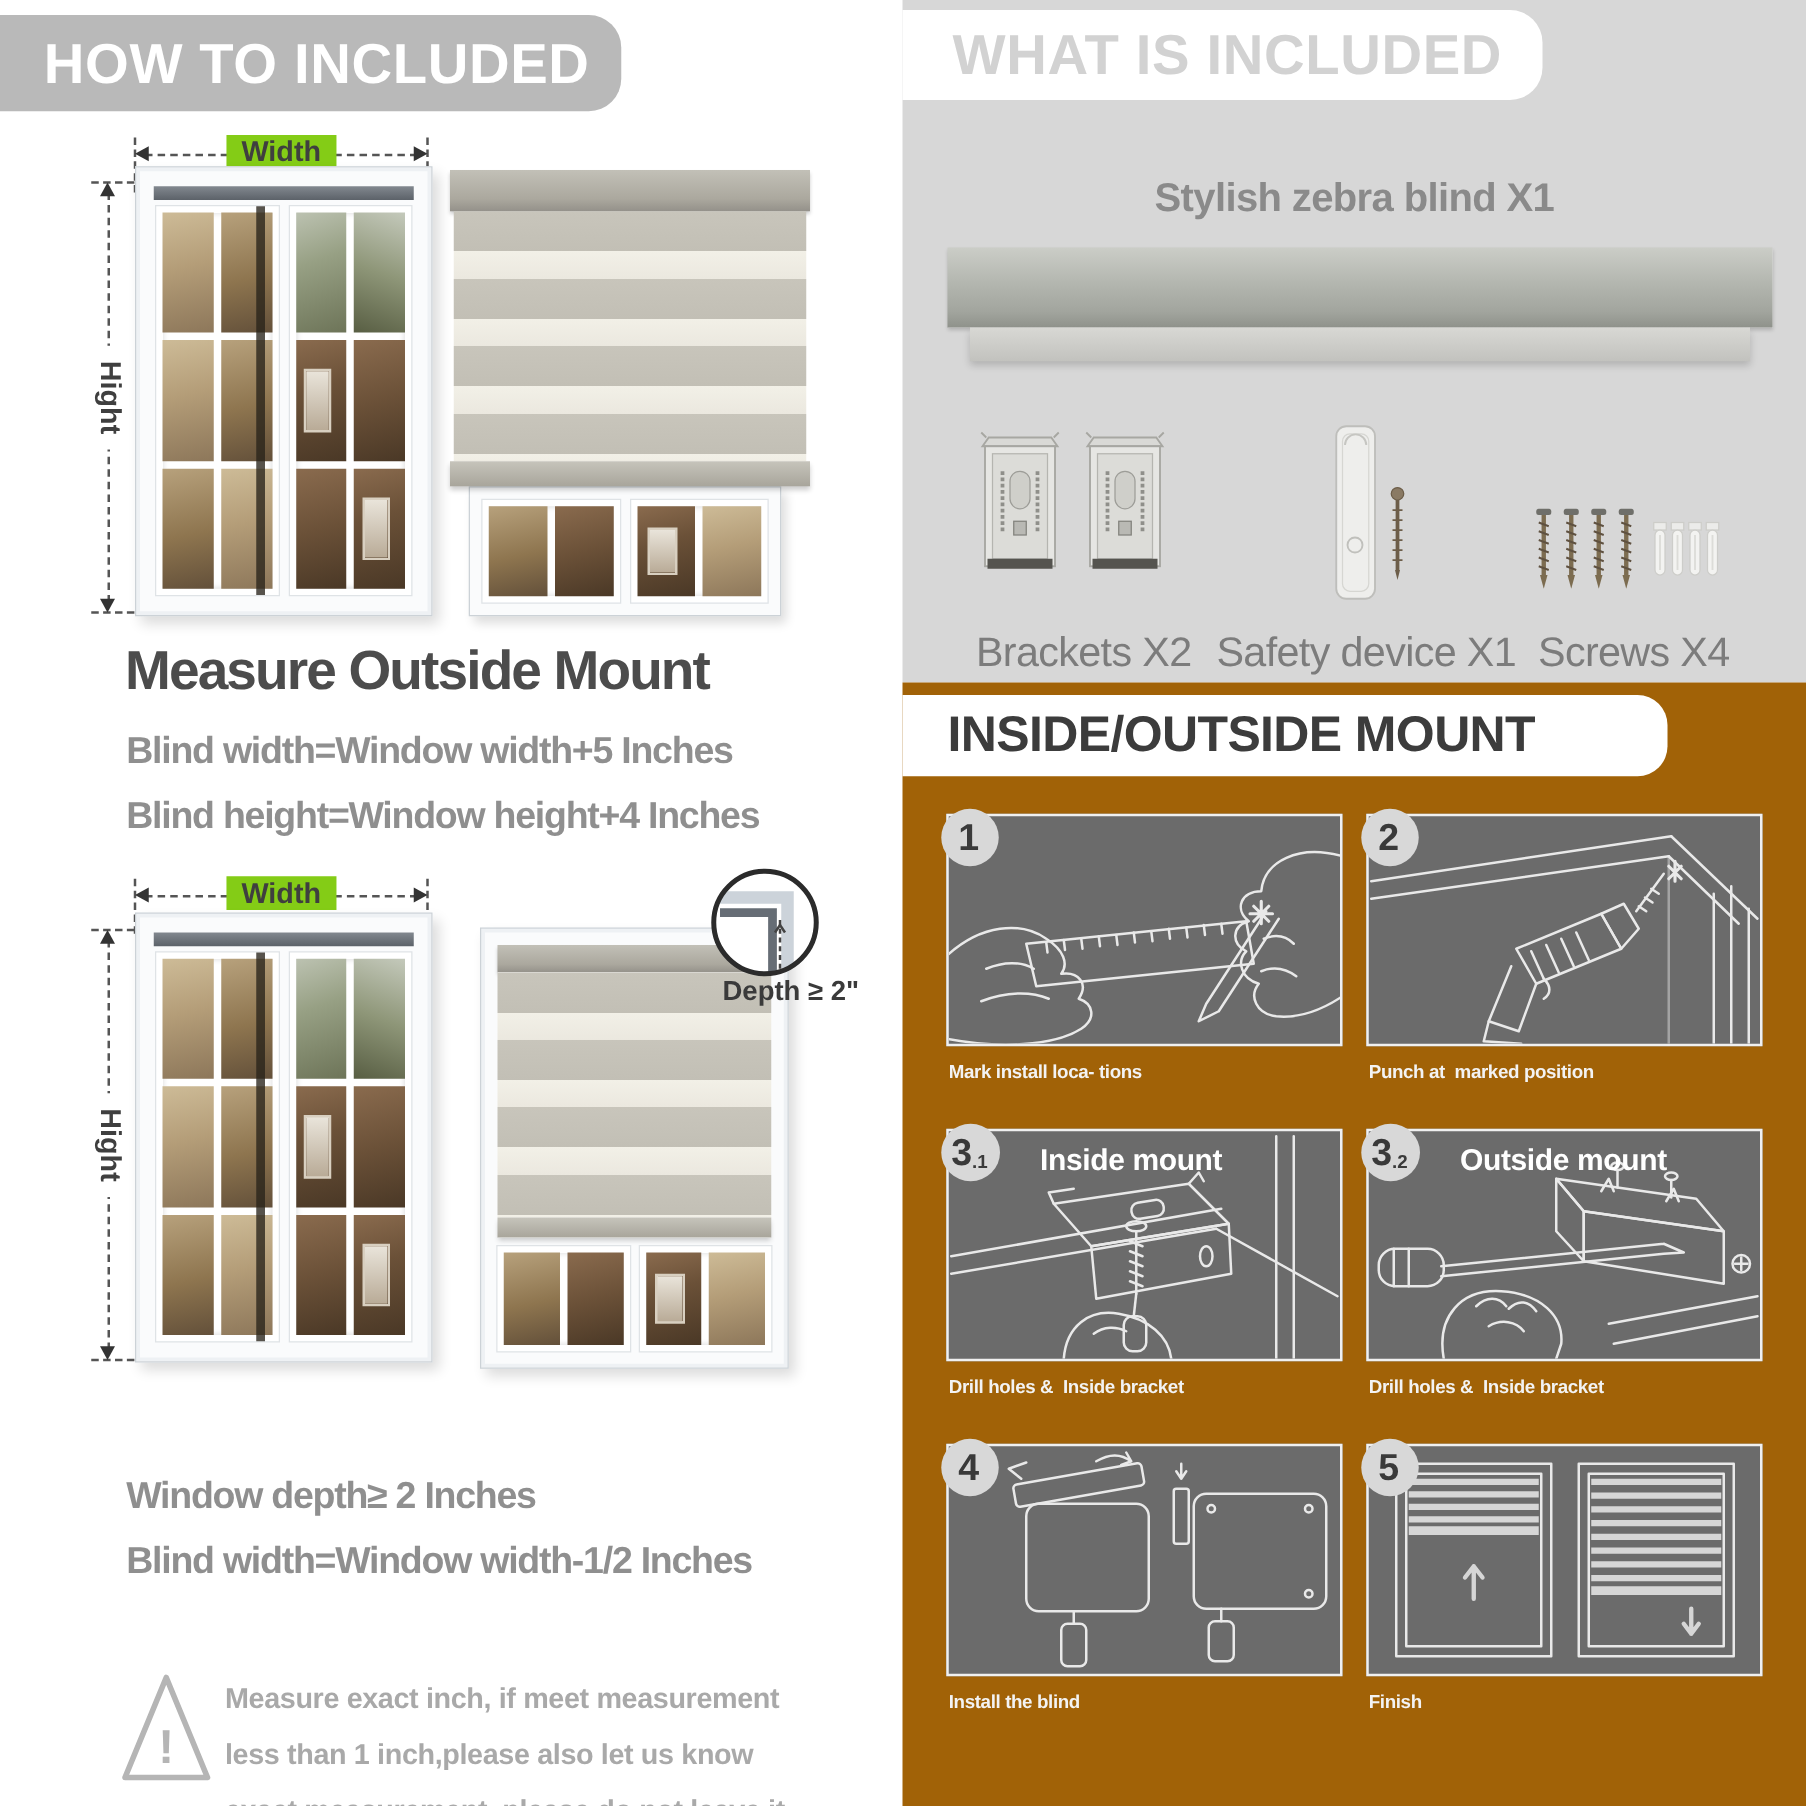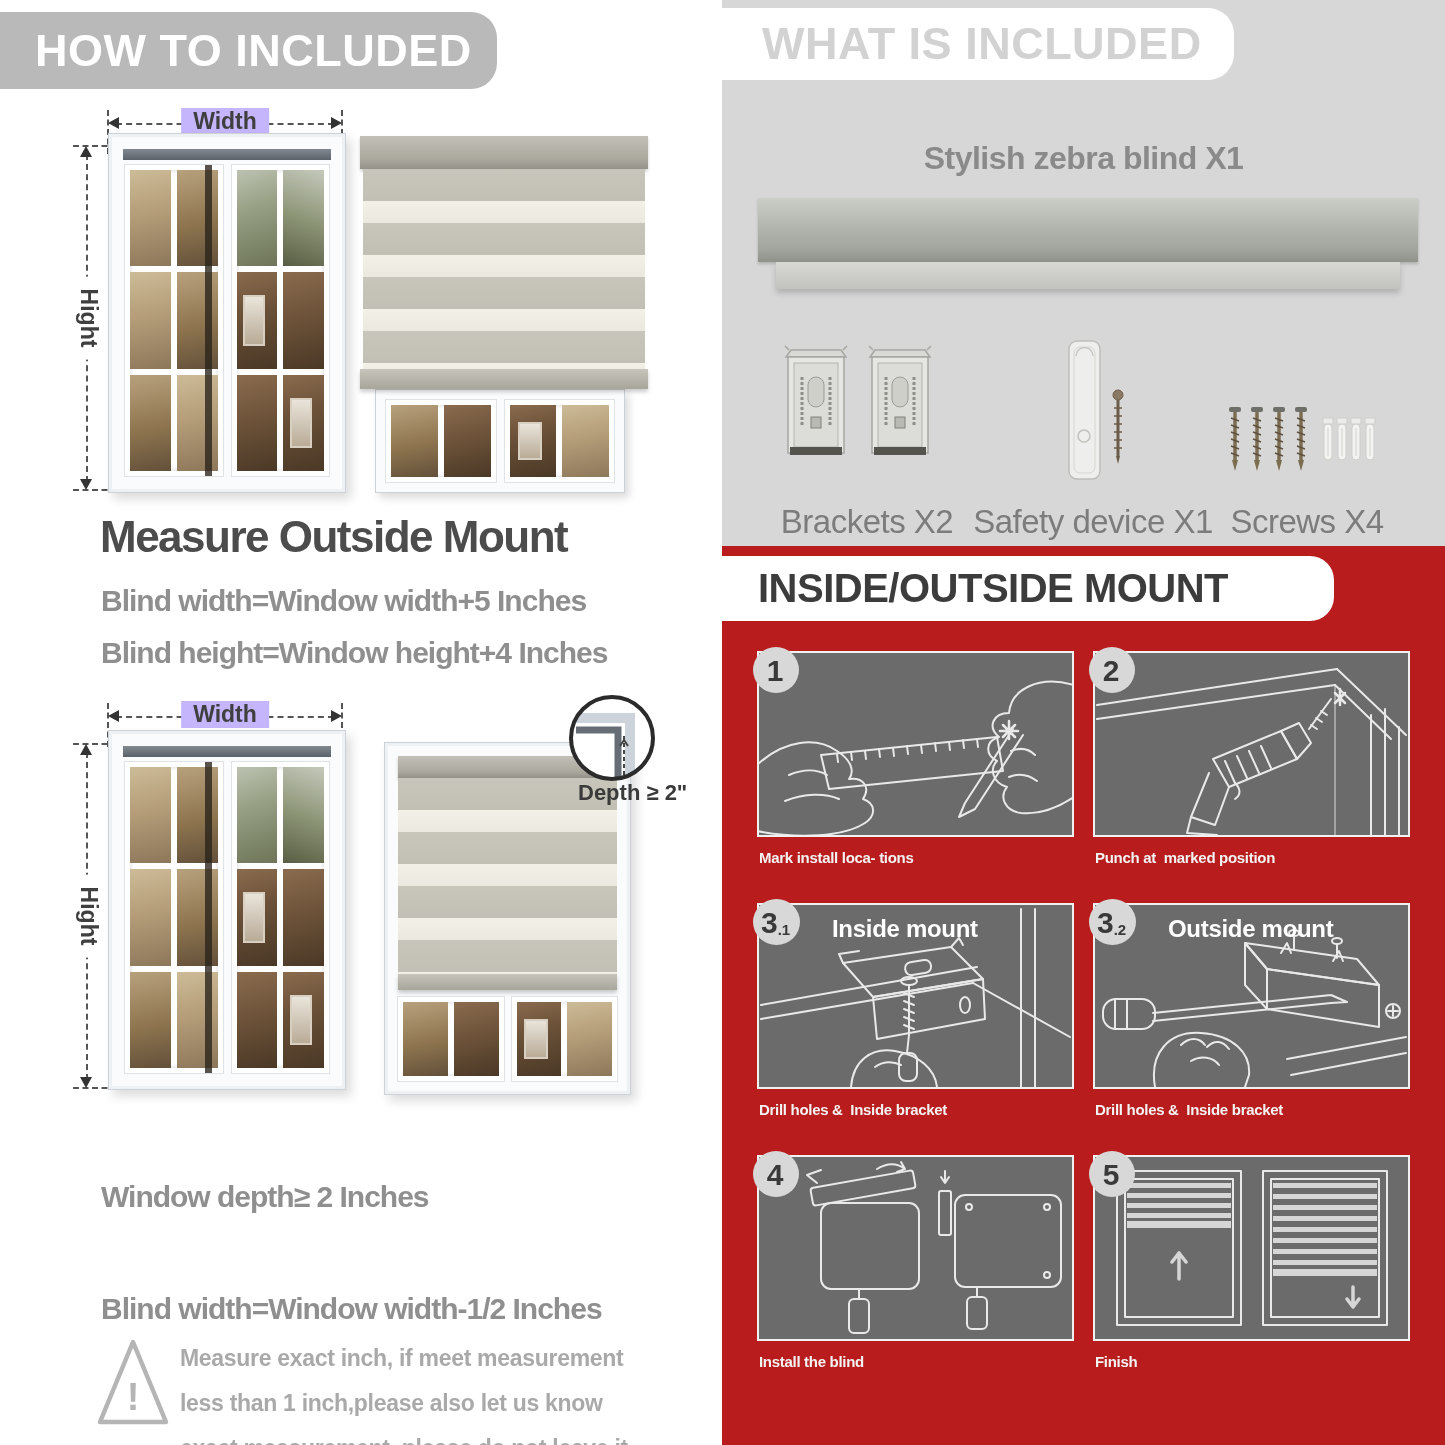--- a/index.html
+++ b/index.html
@@ -25,21 +25,21 @@
   .depth-label { position:absolute; left:578px; top:780px; font-size:22px; font-weight:bold; color:#3a3a3a; white-space:nowrap; }
 
   
   .dim-w { position:absolute; height:0; }
   .dim-w .dline { position:absolute; left:8px; right:8px; top:-1px; border-top:2px dashed #555; }
   .dim-w .ah-l,.dim-w .ah-r { position:absolute; top:-7px; width:0; height:0; border-style:solid; }
   .dim-w .ah-l { left:0; border-width:6px 11px 6px 0; border-color:transparent #333 transparent transparent; }
   .dim-w .ah-r { right:0; border-width:6px 0 6px 11px; border-color:transparent transparent transparent #333; }
   .dim-w .tick-l,.dim-w .tick-r { position:absolute; top:-14px; height:44px; border-left:2px dashed #555; }
   .dim-w .tick-l { left:-1px; } .dim-w .tick-r { right:-1px; }
-  .dim-w .dlbl { position:absolute; left:50%; top:-16px; transform:translateX(-50%); background:#c4b5fd;
+  .dim-w .dlbl { position:absolute; left:50%; top:-16px; transform:translateX(-50%); background:#84cc16;
                  padding:0 12px; font-size:23px; font-weight:bold; color:#3f3f3f; white-space:nowrap; }
   .dim-v { position:absolute; width:0; }
   .dim-v .dline { position:absolute; top:8px; bottom:8px; left:-1px; border-left:2px dashed #555; }
   .dim-v .ah-t,.dim-v .ah-b { position:absolute; left:-7px; width:0; height:0; border-style:solid; }
   .dim-v .ah-t { top:0; border-width:0 6px 11px 6px; border-color:transparent transparent #333 transparent; }
   .dim-v .ah-b { bottom:0; border-width:11px 6px 0 6px; border-color:#333 transparent transparent transparent; }
   .dim-v .tick-t,.dim-v .tick-b { position:absolute; left:-14px; width:44px; border-top:2px dashed #555; }
   .dim-v .tick-t { top:-1px; } .dim-v .tick-b { bottom:-1px; }
   .dim-v .dlbl { position:absolute; top:50%; left:1px; transform:translate(-50%,-50%) rotate(90deg);
                  background:#fff; padding:0 12px; font-size:23px; font-weight:bold; color:#3f3f3f; white-space:nowrap; }
@@ -80,21 +80,21 @@
                    font-size:32px; font-weight:bold; color:#8a8a8a; letter-spacing:-0.5px; }
   .headrail-main { position:absolute; left:36px; top:198px; width:660px; height:64px;
                    background:linear-gradient(180deg,#cbcdc7 0%,#b3b6af 45%,#a2a59e 80%,#8f928b 100%);
                    box-shadow:0 2px 3px rgba(0,0,0,.18); }
   .headrail-sub { position:absolute; left:54px; top:262px; width:624px; height:27px;
                   background:linear-gradient(180deg,#d8d8d4,#c2c2be); box-shadow:0 4px 6px rgba(0,0,0,.18); }
   .inc-label { position:absolute; top:503px; transform:translateX(-50%); font-size:33px; font-weight:normal;
                color:#7c7c7c; letter-spacing:-0.5px; white-space:nowrap; }
 
   
-  .sec-mount { position:absolute; left:722px; top:546px; width:723px; height:899px; background:#b91c1c; }
+  .sec-mount { position:absolute; left:722px; top:546px; width:723px; height:899px; background:#a16207; }
   .step { position:absolute; width:317px; height:186px; background:#6b6b6b; border:2px solid #f0f0f0; overflow:hidden; }
   .step svg.step-art { position:absolute; left:0; top:0; width:100%; height:100%; }
   .badge { position:absolute; left:-4px; top:-4px; min-width:46px; height:46px; background:#d8d8d8;
            border-radius:50%; display:flex; align-items:center; justify-content:center;
            font-weight:bold; font-size:30px; color:#3a3a3a; padding:2px 10px 0 8px; z-index:4; }
   .badge .bsub { font-size:15px; margin-top:12px; }
   .step-title { position:absolute; left:64px; top:14px; font-size:24px; font-weight:bold; color:#ffffff;
                 letter-spacing:-0.3px; z-index:4; white-space:pre; }
   .step-caption { position:absolute; font-size:15px; font-weight:bold; color:#f3f3f3;
                   letter-spacing:-0.3px; white-space:pre; }
@@ -237,21 +237,21 @@
         <path d="M10,38 L52,38 L52,90" stroke="#666d75" stroke-width="7" fill="none"></path>
         <path d="M58,44 L58,86" stroke="#444" stroke-width="2" stroke-dasharray="4 3" fill="none"></path>
         <path d="M58,48 l-4,6 M58,48 l4,6" stroke="#444" stroke-width="2" fill="none"></path>
       </g>
       <circle cx="46" cy="46" r="41" fill="none" stroke="#2b2b2b" stroke-width="4"></circle>
     </svg>
   </div>
   <div class="depth-label">Depth ≥ 2"</div>
 
   <div class="sub" style="top:1180px;">Window depth≥ 2 Inches</div>
-  <div class="sub" style="top:1292px;">Blind width=Window width-1/2 Inches</div>
+  <div class="sub" style="top:1232px;">Blind width=Window width-1/2 Inches</div>
 
   <div class="warn-icon">
     <svg width="74" height="94" viewBox="0 0 74 94">
       <path d="M37,8 L70,88 L4,88 Z" fill="none" stroke="#b5b5b5" stroke-width="4.5" stroke-linejoin="round"></path>
       <text x="37" y="76" font-size="38" font-weight="bold" fill="#b5b5b5" text-anchor="middle">!</text>
     </svg>
   </div>
   <div class="warn-text">Measure exact inch, if meet measurement less than 1 inch,please also let us know exact measurement, please do not leave it</div>
 
   <div class="sec-included">

